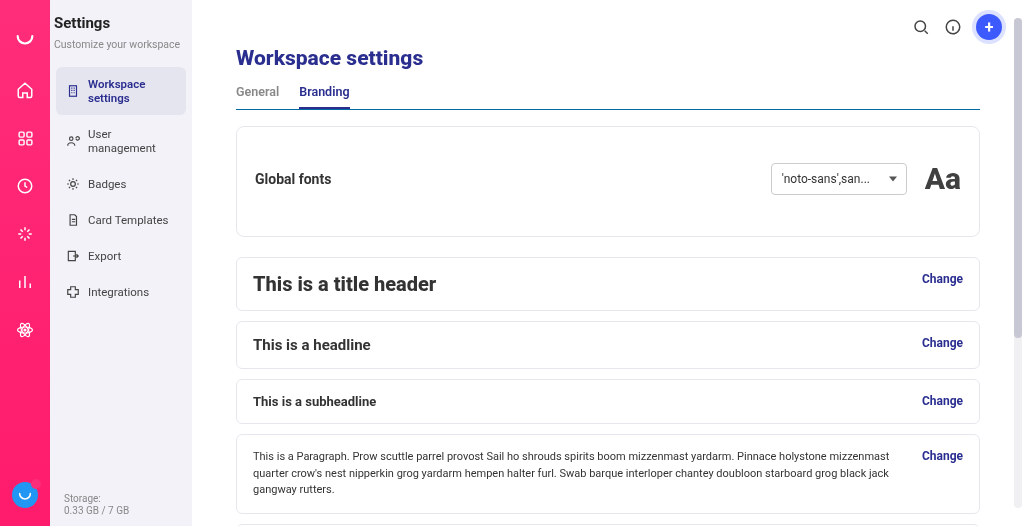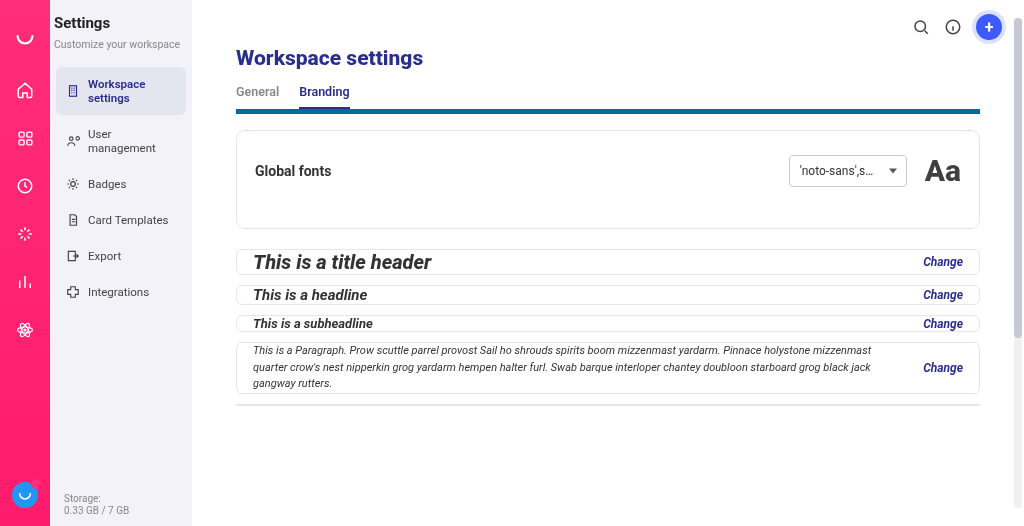--- a/index.html
+++ b/index.html
@@ -65,47 +65,47 @@
   .sidebar-footer { margin-top:auto; padding: 0 14px; font-size:10px; color:#888; }
   .sidebar-footer div:first-child { margin-bottom:1px; }
 
   .main {
     flex:1;
     padding: 18px 44px 24px 44px;
     overflow-y:auto;
     position:relative;
   }
   .main-title { font-size: 21px; font-weight:800; color:#2a2e8f; margin-top:28px; margin-bottom:14px; }
-  .tabs { display:flex; gap:20px; border-bottom:5px solid #0369a1; margin-bottom:16px; }
+  .tabs { display:flex; gap:20px; border-bottom:1px solid #0369a1; margin-bottom:16px; }
   .tab { font-size:12.5px; font-weight:600; color:#888; padding-bottom:8px; cursor:pointer; }
   .tab.active { color:#2a2e8f; border-bottom:2px solid #2a2e8f; }
 
   .card {
     border:1px solid #e6e6ee; border-radius:8px;
-    padding: 22px 18px 40px; margin-bottom:20px;
+    padding: 34px 18px 40px; margin-bottom:20px;
     display:flex; align-items:center;
   }
   .card-title { font-size:14px; font-weight:700; color:#333; }
   .card-right { margin-left:auto; display:flex; align-items:center; gap:18px; }
   .select {
     border:1px solid #ccc; border-radius:4px; padding:8px 28px 8px 10px;
-    font-size:12px; color:#333; position:relative; width:118px; cursor:pointer;
+    font-size:12px; color:#333; position:relative; width:136px; cursor:pointer;
     white-space:nowrap; overflow:hidden; text-overflow:ellipsis;
   }
   .select::after {
     content:""; position:absolute; right:9px; top:50%; transform:translateY(-50%);
     border-left:4px solid transparent; border-right:4px solid transparent; border-top:5px solid #555;
   }
   .aa { font-size:30px; font-weight:800; color:#404040; }
 
   .sample-list { display:flex; flex-direction:column; gap:10px; }
   .sample {
     border:1px solid #e6e6ee; border-radius:6px;
-    padding: 0 16px;
-    display:flex; align-items:center; gap:16px;font-style:italic;
+    padding: 14px 16px;
+    display:flex; align-items:flex-start; gap:16px;
   }
   .sample-text { flex:1; color:#333; }
   .sample .change { font-size:12px; font-weight:700; color:#2a2e8f; cursor:pointer; }
   .s-title { font-size:20px; font-weight:800; }
   .s-headline { font-size:15px; font-weight:700; }
   .s-subhead { font-size:13px; font-weight:700; color:#333; }
   .s-para { font-size:11px; line-height:1.5; color:#333; }
 
   .top-right {
     position:absolute; top:14px; right:22px; display:flex; align-items:center; gap:14px;

